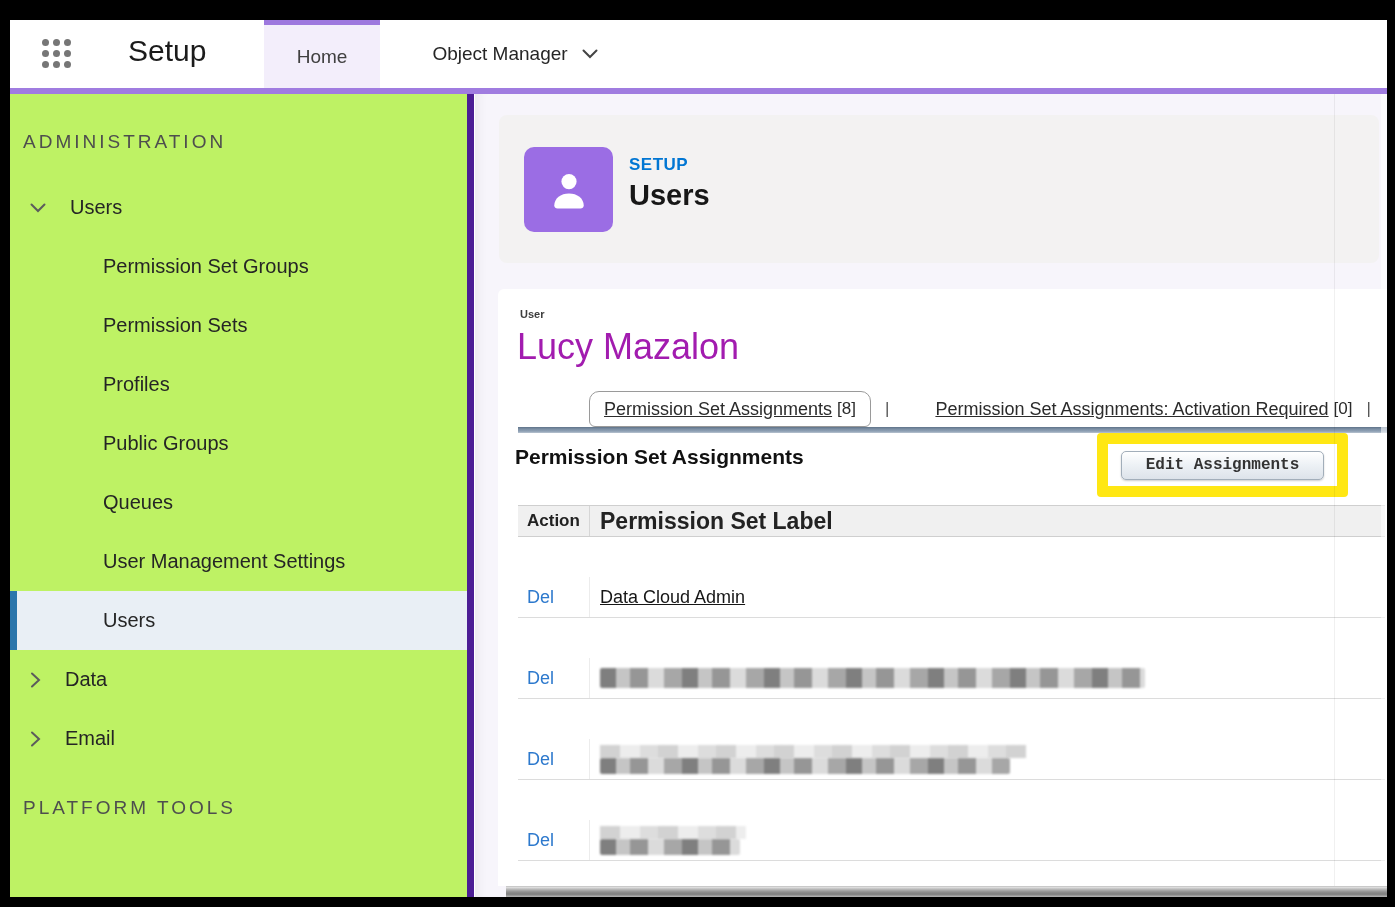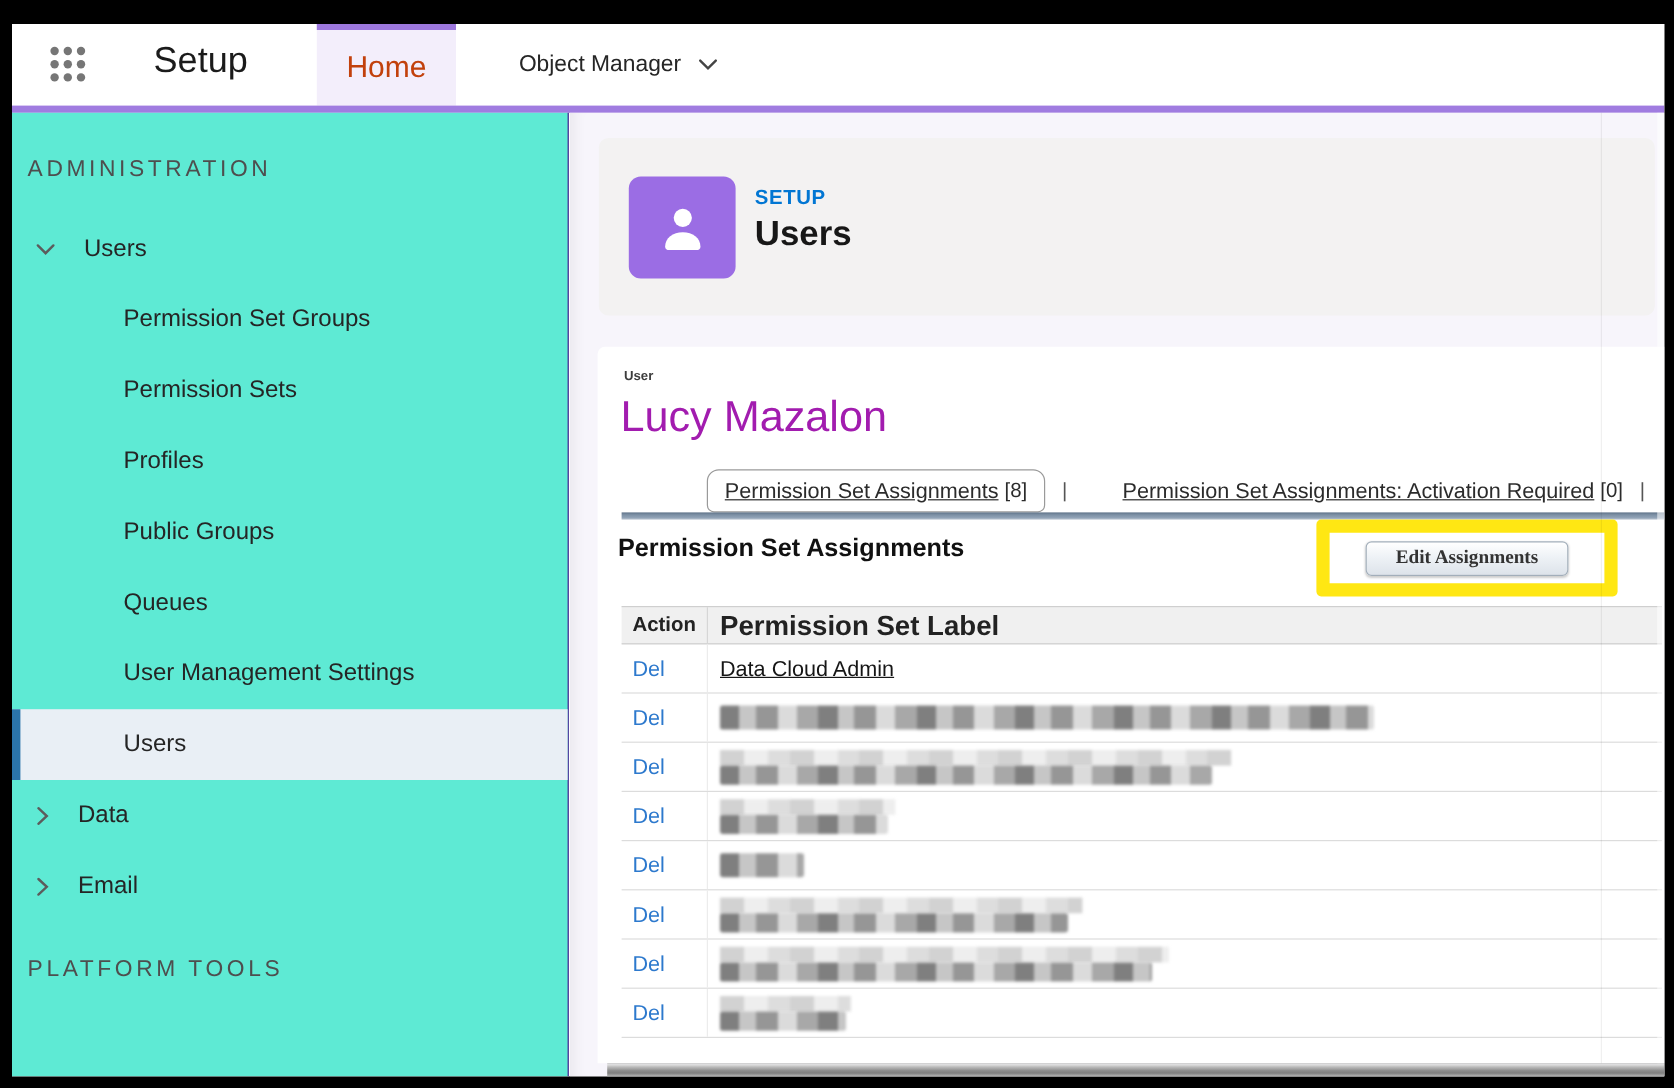--- a/index.html
+++ b/index.html
@@ -9,29 +9,29 @@
   .screen { position:absolute; left:10px; top:20px; width:1377px; height:877px; background:#fff; overflow:hidden; }
 
   
   .topbar { position:absolute; left:0; top:0; right:0; height:68px; background:#fff; }
   .grid-icon { position:absolute; left:32px; top:19px; width:31px; height:31px;
     display:grid; grid-template-columns:repeat(3,7px); grid-template-rows:repeat(3,7px); gap:4px; }
   .grid-icon span { width:7px; height:7px; border-radius:50%; background:#767676; }
   .app-title { position:absolute; left:118px; top:14px; font-size:30px; font-weight:500; color:#1b1b1b; }
   .tab-home { position:absolute; left:254px; top:0; width:116px; height:68px; background:#f3eefb;
     border-top:5px solid #9d78de; display:flex; align-items:center; justify-content:center;
-    font-size:25px; color:#c2410c; }
+    font-size:19px; color:#404040; }
   .tab-objmgr { position:absolute; left:370px; top:0; width:270px; height:68px; background:#fff;
     display:flex; align-items:center; justify-content:center; gap:14px; font-size:19px; color:#262626; }
   .purple-line { position:absolute; left:0; top:68px; right:0; height:6px; background:#a07ce0; }
 
   
   .content { position:absolute; left:0; top:74px; right:0; bottom:0; }
-  .sidebar { position:absolute; left:0; top:0; bottom:0; width:464px; background:#5eead4;
-    border-right:1px solid #4c1d95; padding-top:28px; }
+  .sidebar { position:absolute; left:0; top:0; bottom:0; width:464px; background:#bef264;
+    border-right:7px solid #4c1d95; padding-top:28px; }
   .main { position:absolute; left:465px; top:0; right:0; bottom:0; background:#f7f5fb;
     box-shadow:inset 12px 0 12px -10px rgba(0,0,0,0.07); }
 
   
   .side-title { height:40px; line-height:40px; padding-left:13px; font-size:19px;
     letter-spacing:3px; color:#4e4e4e; }
   .side-title.second { margin-top:20px; }
   .group-first { margin-top:16px; }
   .side-parent { height:59px; display:flex; align-items:center; padding-left:20px; gap:24px;
     font-size:20px; color:#252525; cursor:pointer; }
@@ -64,33 +64,33 @@
   .rtab-plain { display:flex; align-items:center;margin-left:32px; }
 
   .tabbar-line { position:absolute; left:20px; right:0; top:138px; height:6px;
     background:linear-gradient(180deg,#5f7389 0%,#7d90a5 35%,#8ea0b4 70%,#b9c4d0 100%); }
 
   .section-title { position:absolute; left:17px; top:156px; font-size:21px; font-weight:700; color:#111; }
 
   .yellow-box { position:absolute; top:144px; right:39px; width:251px; height:64px;
     border:11px solid #ffe713; border-radius:4px; background:#fff; z-index:3;
     display:flex; align-items:center; justify-content:center; }
-  .edit-btn { height:29px; padding:0 24px; font-family:Liberation Serif, serif;
+  .edit-btn { height:29px; padding:0 24px; font-family:Liberation Mono, monospace;
     font-size:16px; font-weight:700; color:#333;
     background:linear-gradient(180deg,#ffffff 0%,#eef2f6 45%,#dde3ea 100%);
     border:1px solid #a2aeba; border-radius:5px; box-shadow:0 1px 2px rgba(0,0,0,0.2); cursor:pointer; }
 
   
   .psa-table { position:absolute; left:20px; right:2px; top:216px; }
   .t-head { display:flex; height:32px; background:#f0f0f0;
     border-top:1px solid #cfcfcf; border-bottom:1px solid #cfcfcf; align-items:center; }
   .t-head .c-action { width:72px; padding-left:9px; border-right:1px solid #d6d6d6;
     font-size:17px; font-weight:700; color:#222; height:100%; display:flex; align-items:center; }
   .t-head .c-label { padding-left:10px; font-size:23px; font-weight:700; color:#222; }
-  .t-row { display:flex; height:41px; border-bottom:1px solid #dcdcdc; align-items:center; }
+  .t-row { display:flex; height:41px; border-bottom:1px solid #dcdcdc; align-items:center;margin-top:40px; }
   .t-action { width:72px; padding-left:9px; border-right:1px solid #ececec; height:100%;
     display:flex; align-items:center; }
   .t-action a { font-size:18px; color:#2d79cd; text-decoration:none; cursor:pointer; }
   .t-label { padding-left:10px; flex:1; display:flex; align-items:center; }
   .ps-link { font-size:18px; color:#161616; text-decoration:underline; cursor:pointer; }
 
   .blur-stack { display:flex; flex-direction:column; justify-content:center; }
   .blur-top { display:none; height:13px; width:104%;
     background:repeating-linear-gradient(90deg, rgba(165,165,165,.5) 0 20px, rgba(205,205,205,.35) 20px 40px, rgba(180,180,180,.45) 40px 58px);
     filter:blur(1.2px); }

